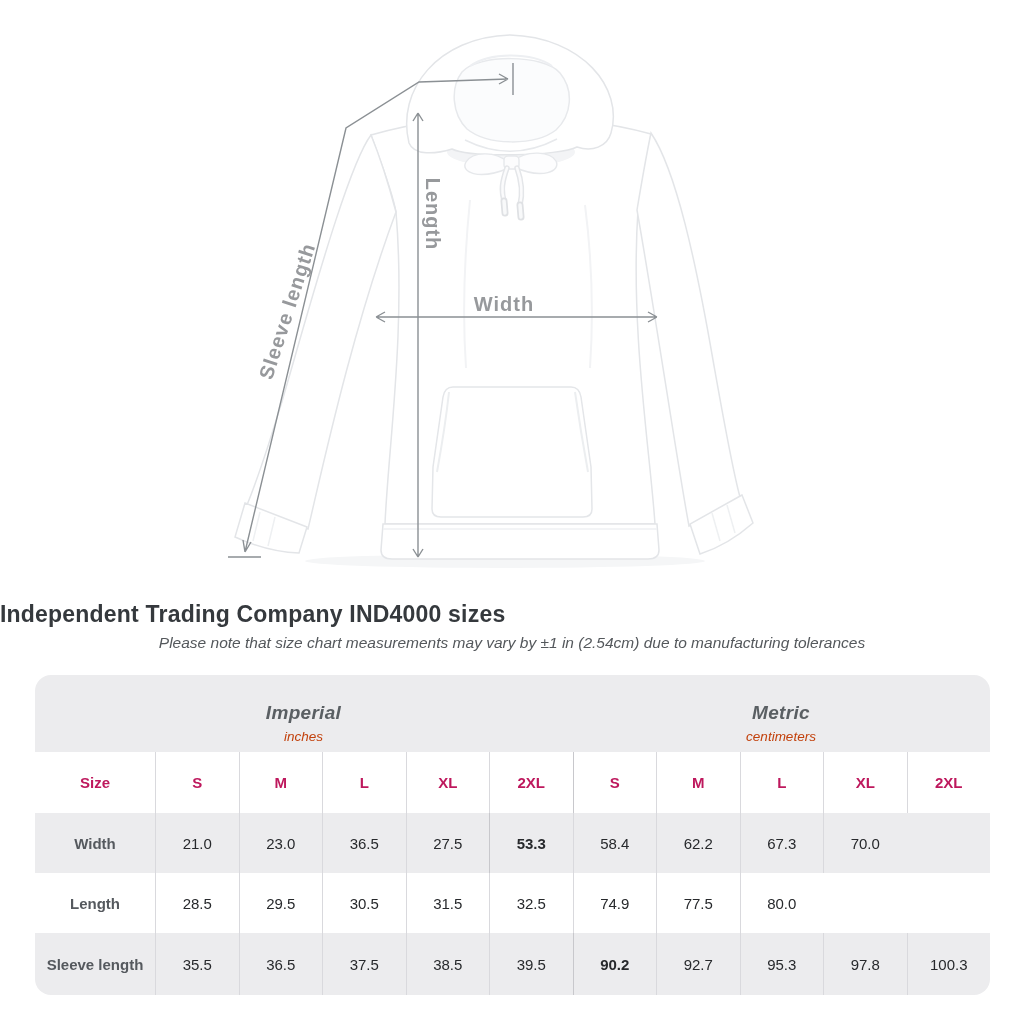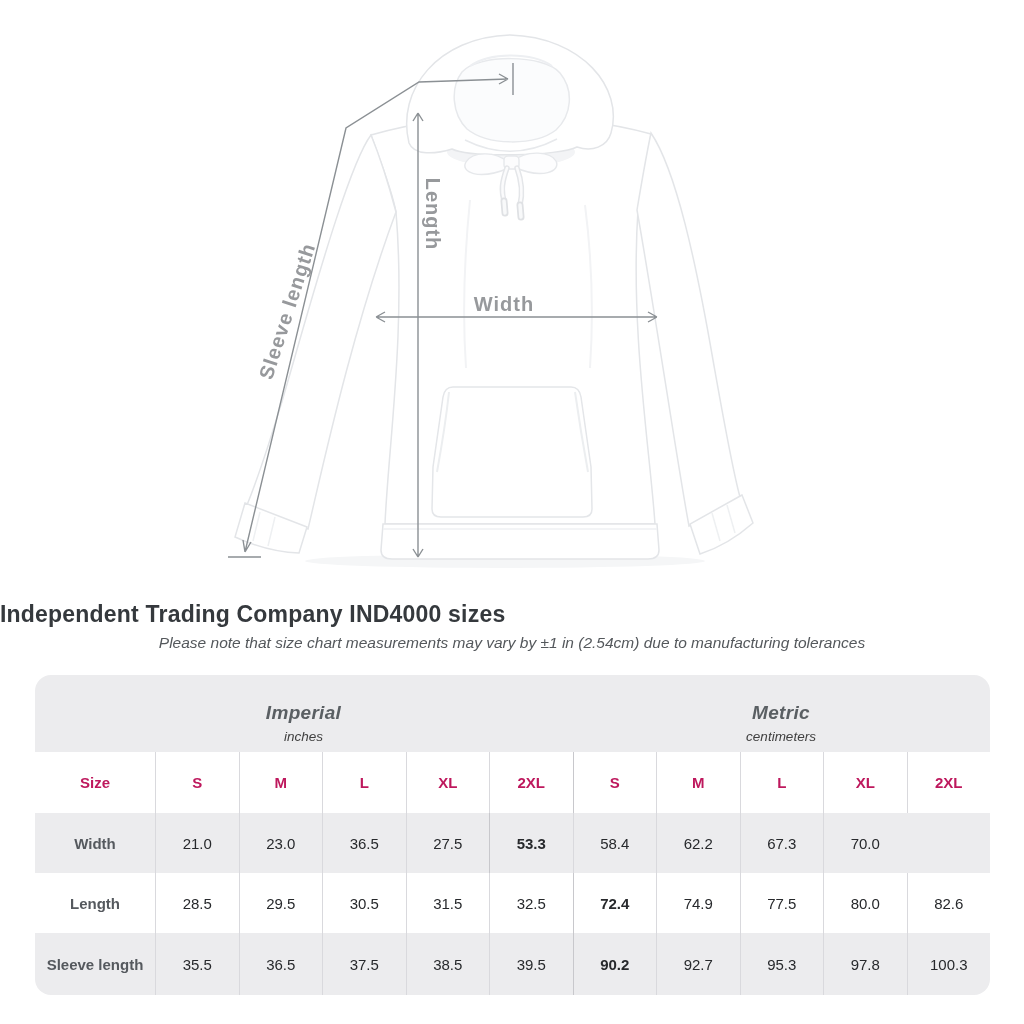--- a/index.html
+++ b/index.html
@@ -11,21 +11,21 @@
   .title{position:absolute;left:0;top:601px;width:1024px;text-align:left;
          font-size:23px;font-weight:bold;color:#35393d;letter-spacing:.2px;}
   .subtitle{position:absolute;left:0;top:634px;width:1024px;text-align:center;
          font-size:15.5px;font-style:italic;color:#54585c;}
   
   .tbl{position:absolute;left:35px;top:675px;width:955px;height:320px;
        border-radius:16px;overflow:hidden;}
   .band{height:77px;display:grid;grid-template-columns:537px 1fr;background:#ececee;}
   .grp{display:flex;flex-direction:column;align-items:center;justify-content:center;padding-top:19px;}
   .grp-name{font-size:19px;font-weight:bold;font-style:italic;color:#5a5f63;letter-spacing:.3px;}
-  .grp-unit{font-size:13.5px;font-style:italic;color:#404040;margin-top:5px;}
+  .grp-unit{font-size:13.5px;font-style:italic;color:#c2410c;margin-top:5px;}
   .row{display:grid;grid-template-columns:120px repeat(10,83.5px);}
   .stripe{background:#ececee;}
   .r-size{height:61px;}
   .r-data{height:60px;}
   .r-last{height:62px;}
   .cell{display:flex;align-items:center;justify-content:center;}
   .div{border-left:1px solid #d9d9dd;}
   .mid{border-left-color:#c8c8cc;font-weight:bold;}
   .hdr{font-size:15px;font-weight:bold;color:#be185d;}
   .rowlbl{font-size:15px;font-weight:bold;color:#55595e;}
@@ -151,25 +151,23 @@
       <div class="cell val div">70.0</div>
     </div>
 
     <div class="row r-data">
       <div class="cell rowlbl">Length</div>
       <div class="cell val div">28.5</div>
       <div class="cell val div">29.5</div>
       <div class="cell val div">30.5</div>
       <div class="cell val div">31.5</div>
       <div class="cell val div">32.5</div>
-      <div class="cell val div mid">72.4</div>
       <div class="cell val div">74.9</div>
       <div class="cell val div">77.5</div>
       <div class="cell val div">80.0</div>
-      <div class="cell val div">82.6</div>
     </div>
 
     <div class="row r-last stripe">
       <div class="cell rowlbl">Sleeve length</div>
       <div class="cell val div">35.5</div>
       <div class="cell val div">36.5</div>
       <div class="cell val div">37.5</div>
       <div class="cell val div">38.5</div>
       <div class="cell val div">39.5</div>
       <div class="cell val div mid">90.2</div>

